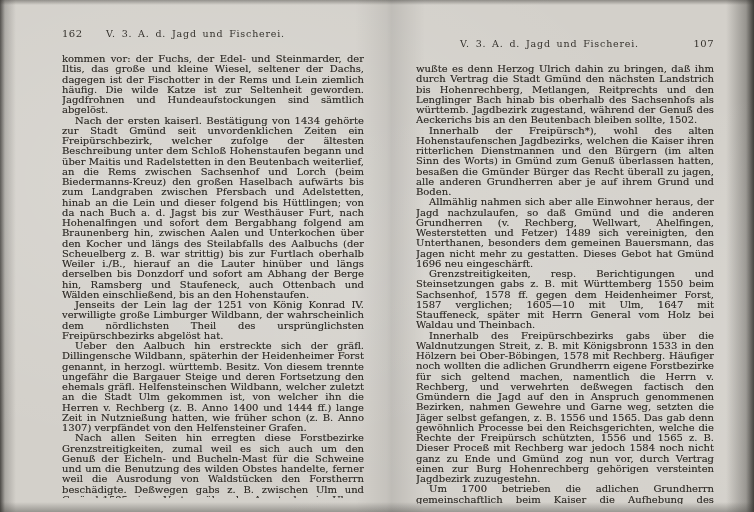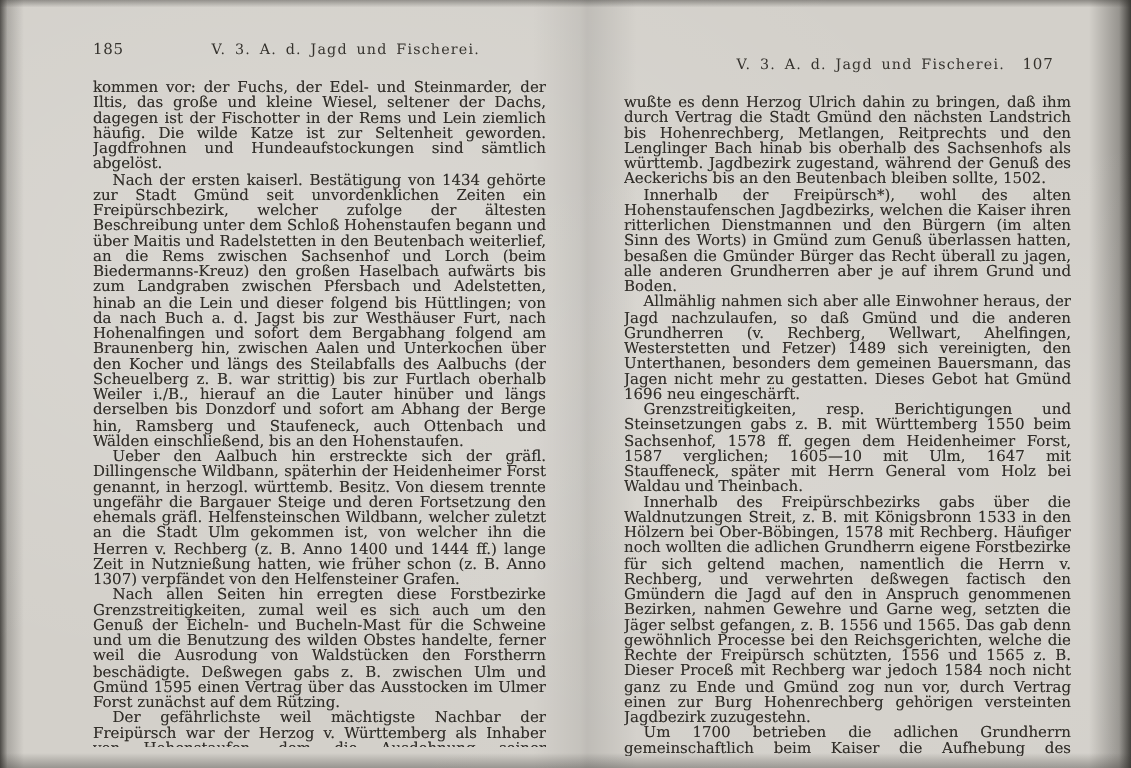--- a/index.html
+++ b/index.html
@@ -22,46 +22,47 @@
   }
   .col{position:absolute;color:#302d28;}
   #col-left{left:62px;top:28px;width:302px;height:470px;overflow:hidden;}
   #col-right{left:416px;top:38px;width:298px;height:466px;overflow:hidden;}
   .hdr{
     display:flex;align-items:baseline;
     font-size:9.5px;letter-spacing:0.8px;word-spacing:2px;
     margin-bottom:15px;color:#35322d;
   }
   .hdr .pgnum{width:44px;font-size:10px;letter-spacing:0.5px;}
-  .hdr .title{flex:1;text-align:right;}
+  .hdr .title{flex:1;text-align:left;}
   .hdr .spacer{width:44px;}
-  #col-right .hdr .pgnum{text-align:center;}
+  #col-right .hdr .pgnum{text-align:right;}
   .body p{
     margin:0;font-size:10px;line-height:10.25px;
     text-align:justify;text-indent:13px;
     text-shadow:0 0 0.4px rgba(40,36,30,0.45);
   }
   .body p.cont{text-indent:0;}
 </style>
 </head>
 <body>
 
 <div id="stage">
   <div id="scan"></div>
   <div id="gutter"></div>
 
   <div class="col" id="col-left">
     <div class="hdr">
-      <span class="pgnum">185</span>
+      <span class="pgnum">162</span>
       <span class="title">V. 3. A. d. Jagd und Fischerei.</span>
       <span class="spacer"></span>
     </div>
     <div class="body">
       <p class="cont">kommen vor: der Fuchs, der Edel- und Steinmarder, der Iltis, das große und kleine Wiesel, seltener der Dachs, dagegen ist der Fischotter in der Rems und Lein ziemlich häufig. Die wilde Katze ist zur Seltenheit geworden. Jagdfrohnen und Hundeaufstockungen sind sämtlich abgelöst.</p>
       <p>Nach der ersten kaiserl. Bestätigung von 1434 gehörte zur Stadt Gmünd seit unvordenklichen Zeiten ein Freipürschbezirk, welcher zufolge der ältesten Beschreibung unter dem Schloß Hohenstaufen begann und über Maitis und Radelstetten in den Beutenbach weiterlief, an die Rems zwischen Sachsenhof und Lorch (beim Biedermanns-Kreuz) den großen Haselbach aufwärts bis zum Landgraben zwischen Pfersbach und Adelstetten, hinab an die Lein und dieser folgend bis Hüttlingen; von da nach Buch a. d. Jagst bis zur Westhäuser Furt, nach Hohenalfingen und sofort dem Bergabhang folgend am Braunenberg hin, zwischen Aalen und Unterkochen über den Kocher und längs des Steilabfalls des Aalbuchs (der Scheuelberg z. B. war strittig) bis zur Furtlach oberhalb Weiler i./B., hierauf an die Lauter hinüber und längs derselben bis Donzdorf und sofort am Abhang der Berge hin, Ramsberg und Staufeneck, auch Ottenbach und Wälden einschließend, bis an den Hohenstaufen.</p>
+      <p>Jenseits der Lein lag der 1251 von König Konrad IV. verwilligte große Limburger Wildbann, der wahrscheinlich dem nördlichsten Theil des ursprünglichsten Freipürschbezirks abgelöst hat.</p>
       <p>Ueber den Aalbuch hin erstreckte sich der gräfl. Dillingensche Wildbann, späterhin der Heidenheimer Forst genannt, in herzogl. württemb. Besitz. Von diesem trennte ungefähr die Bargauer Steige und deren Fortsetzung den ehemals gräfl. Helfensteinschen Wildbann, welcher zuletzt an die Stadt Ulm gekommen ist, von welcher ihn die Herren v. Rechberg (z. B. Anno 1400 und 1444 ff.) lange Zeit in Nutznießung hatten, wie früher schon (z. B. Anno 1307) verpfändet von den Helfensteiner Grafen.</p>
       <p>Nach allen Seiten hin erregten diese Forstbezirke Grenzstreitigkeiten, zumal weil es sich auch um den Genuß der Eicheln- und Bucheln-Mast für die Schweine und um die Benutzung des wilden Obstes handelte, ferner weil die Ausrodung von Waldstücken den Forstherrn beschädigte. Deßwegen gabs z. B. zwischen Ulm und Gmünd 1595 einen Vertrag über das Ausstocken im Ulmer Forst zunächst auf dem Rützing.</p>
       <p>Der gefährlichste weil mächtigste Nachbar der Freipürsch war der Herzog v. Württemberg als Inhaber von Hohenstaufen, dem die Ausdehnung seiner Jagdgerechtsame, die Befreiung von Mitberechtigten fast bis an die Thore der Kaiserburg sehr am Herzen lag. So</p>
     </div>
   </div>
 
   <div class="col" id="col-right">
     <div class="hdr">
       <span class="spacer"></span>
       <span class="title">V. 3. A. d. Jagd und Fischerei.</span>

